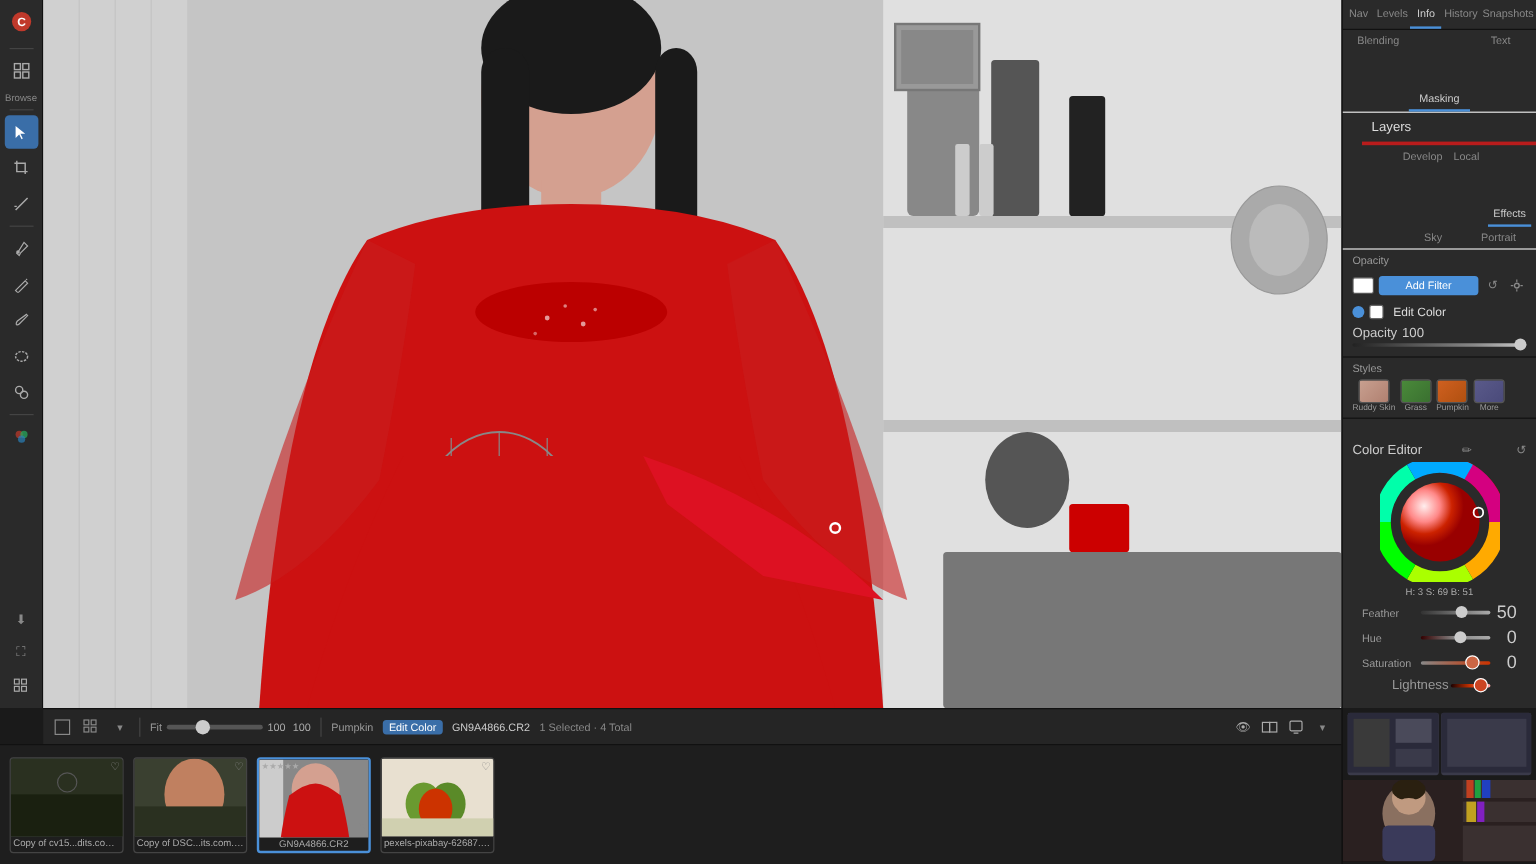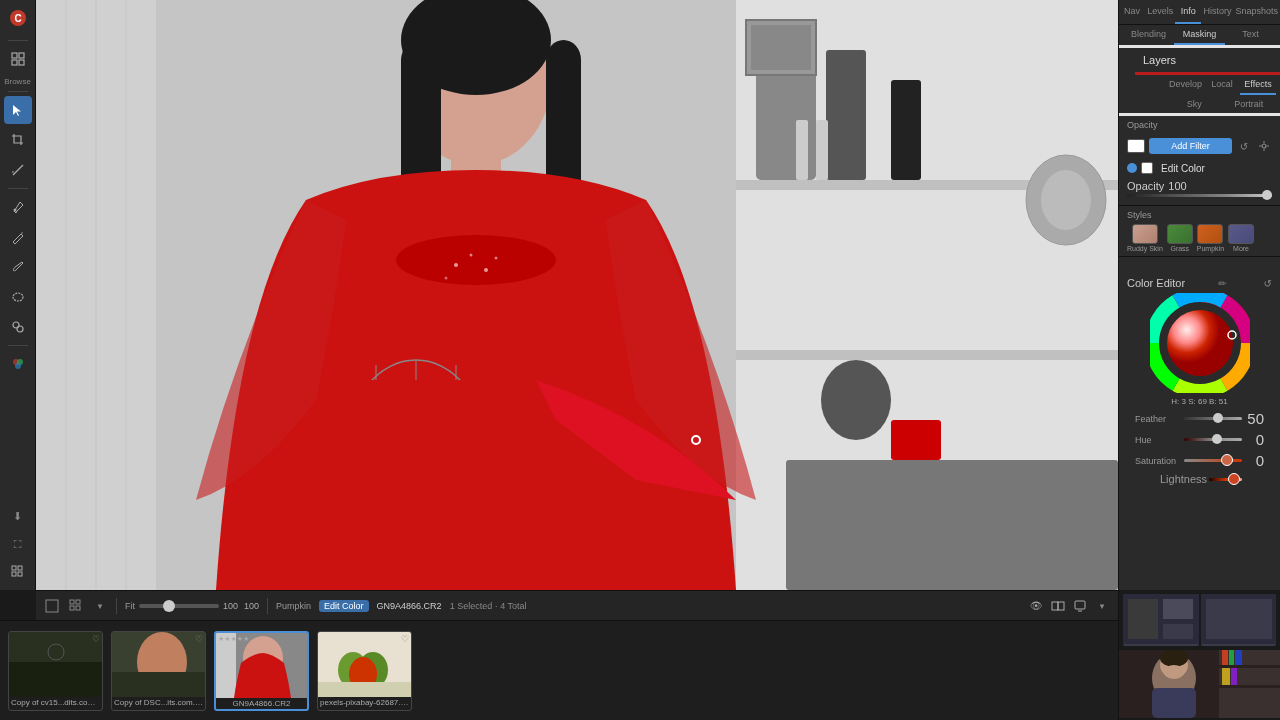--- a/index.html
+++ b/index.html
@@ -57,23 +57,23 @@
     
     .right-panel {
       position: absolute; right: 0; top: 0; width: 162px; height: 590px;
       background: #2a2a2a; border-left: 1px solid #111; display: flex; flex-direction: column;
     }
     .panel-tabs {
       display: flex; border-bottom: 1px solid #111; flex-shrink: 0;
     }
     .panel-tab { flex: 1; text-align: center; padding: 6px 2px; font-size: 9px; color: #888; cursor: pointer; border-bottom: 2px solid transparent; }
     .panel-tab.active { color: #ccc; border-bottom: 2px solid #4a90d9; }
-    .panel-sub-tabs { display: flex; border-bottom: 3px solid #e5e5e5; flex-shrink: 0; padding: 0 4px; }
+    .panel-sub-tabs { display: flex; border-bottom: 1px solid #e5e5e5; flex-shrink: 0; padding: 0 4px; }
     .panel-sub-tab { flex: 1; text-align: center; padding: 4px 2px; font-size: 9px; color: #888; cursor: pointer; }
-    .panel-sub-tab.active { color: #ccc; border-bottom: 2px solid #4a90d9; }
+    .panel-sub-tab.active { color: #ccc; border-bottom: 2px solid #4a90d9; margin-top: 48px; }
 
     .layers-title { padding: 6px 8px; font-size: 11px; font-weight: 400; color: #ddd; border-bottom: 3px solid #b91c1c; margin-left: 16px; }
 
     .opacity-row { display: flex; align-items: center; gap: 4px; padding: 4px 8px; }
     .opacity-slider-wrap { display: flex; align-items: center; gap: 4px; padding: 0 8px 4px; }
     .mini-slider { flex: 1; height: 3px; background: linear-gradient(90deg, #333, #ccc); border-radius: 2px; position: relative; }
     .mini-slider-thumb { position: absolute; right: 0; top: -4px; width: 10px; height: 10px; background: #ccc; border-radius: 50%; }
 
     
     .filter-row { display: flex; align-items: center; gap: 4px; padding: 4px 8px; }

